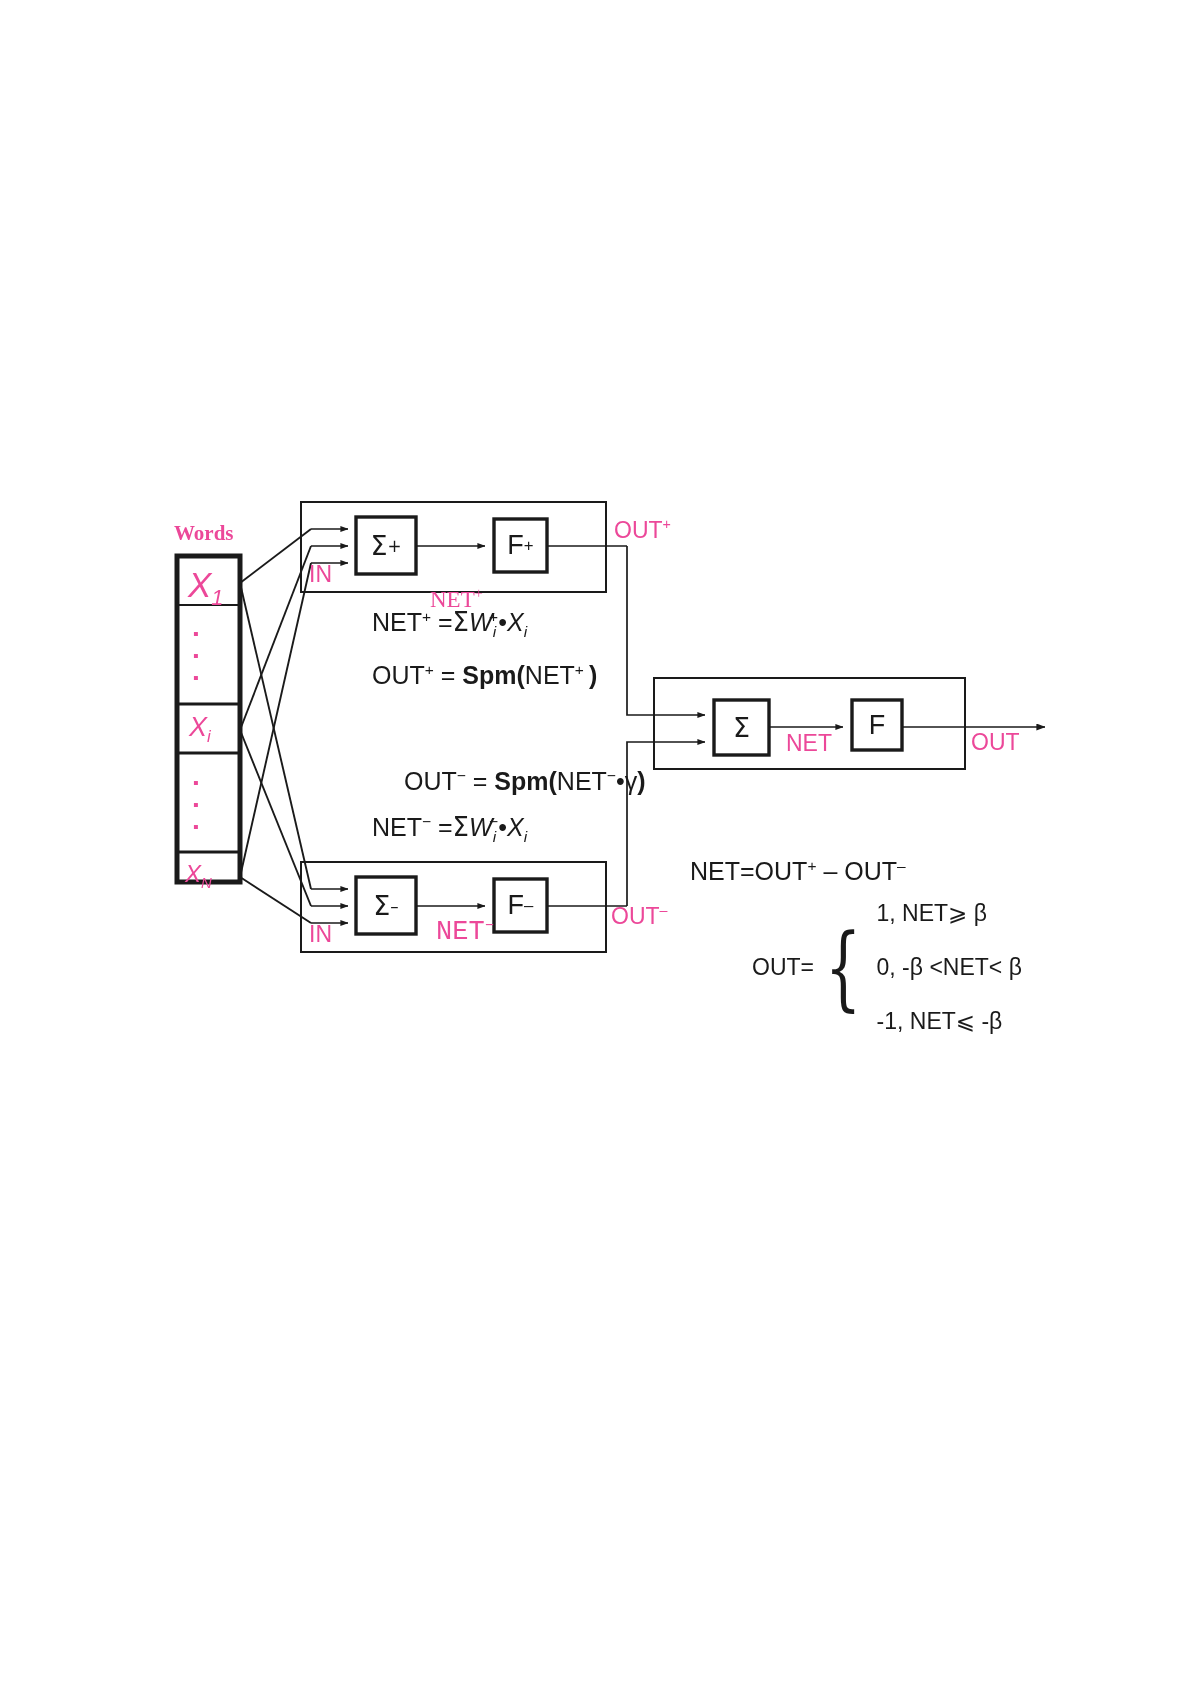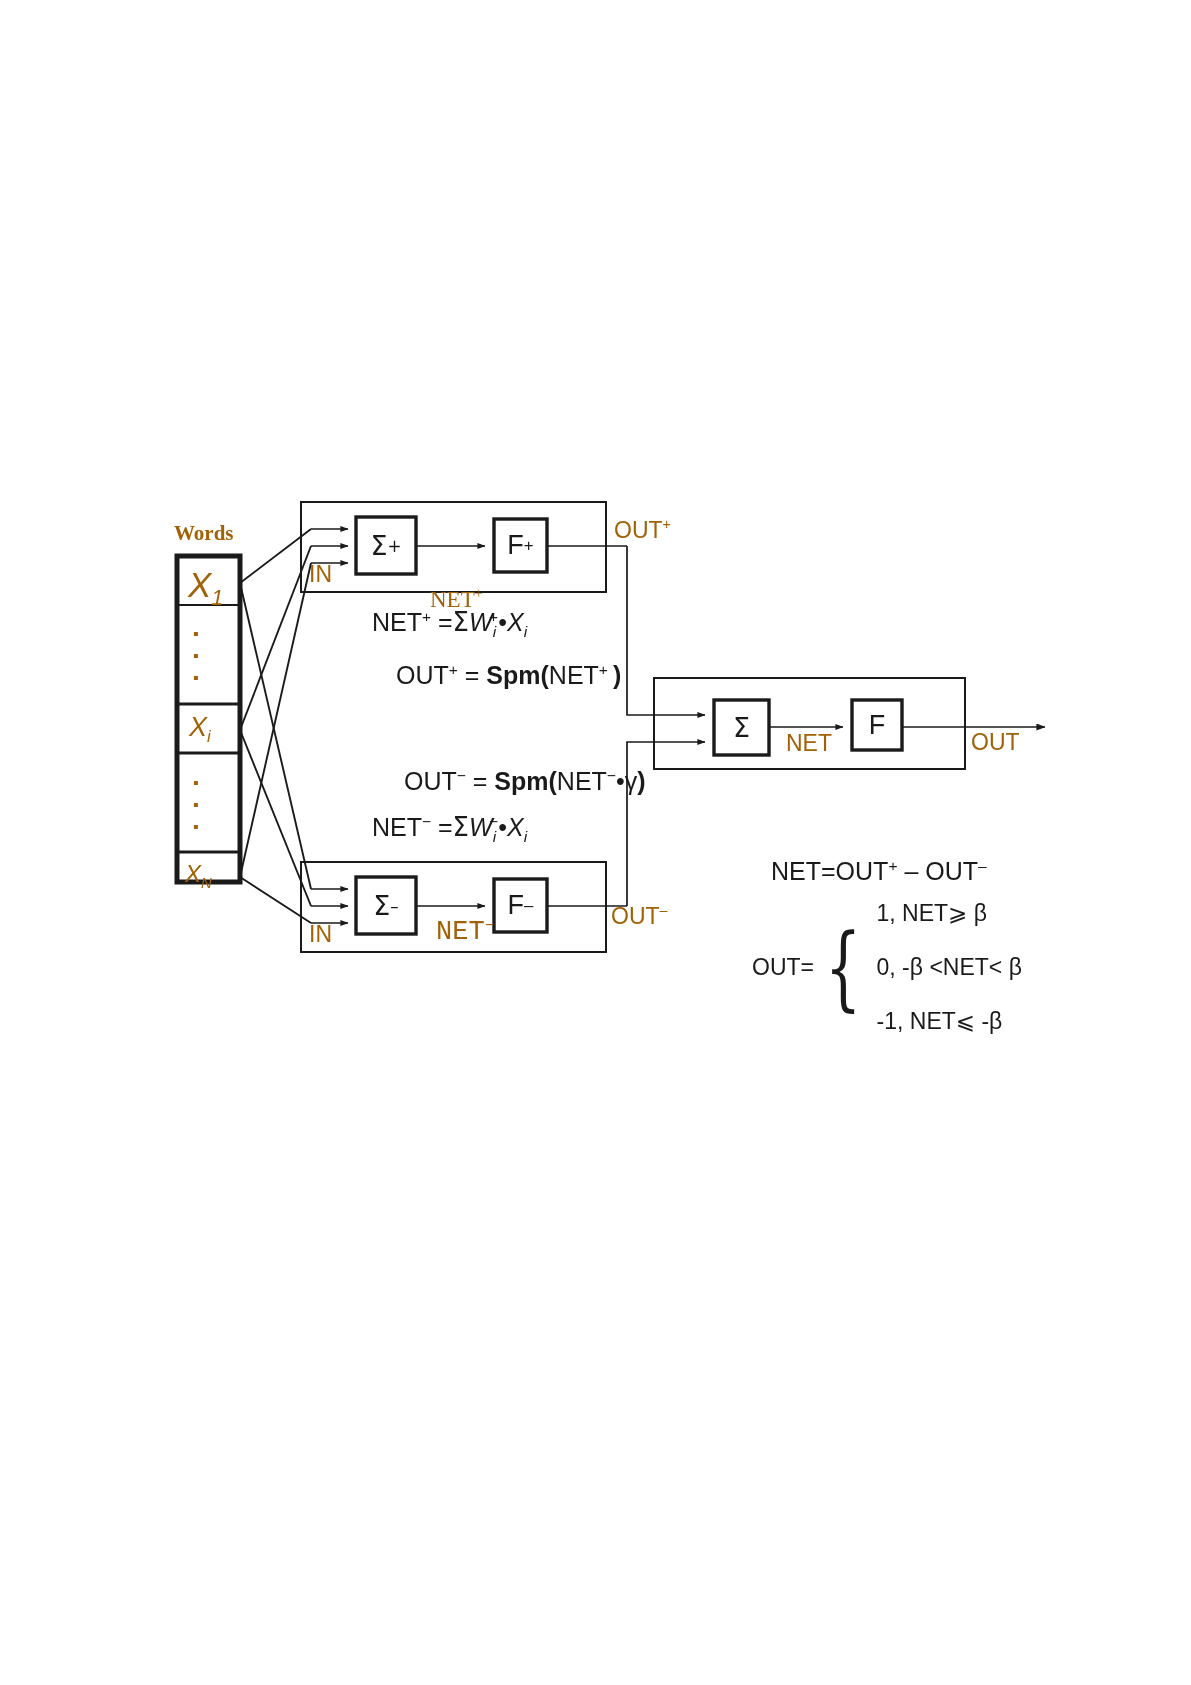--- a/index.html
+++ b/index.html
@@ -23,21 +23,21 @@
     position: absolute;
     left: 0;
     top: 0;
     width: 1191px;
     height: 1685px;
   }
   .lbl {
     position: absolute;
     white-space: nowrap;
     font-family: "Liberation Sans", sans-serif;
-    color: #a16207;
+    color: #ec4899;
     line-height: 1;
   }
   .serif-b {
     font-family: "Liberation Serif", serif;
     font-weight: bold;
   }
   .ital {
     font-style: italic;
   }
   .bigsym {
@@ -248,33 +248,33 @@
   </div>
 
   <div class="box-label bigsym" style="left:714px; top:700px; width:55px; height:55px;">Σ</div>
   <div class="box-label" style="left:852px; top:700px; width:50px; height:50px;">F</div>
   <div class="lbl" style="left:786px; top:732px; font-size:23px;">NET</div>
   <div class="lbl" style="left:971px; top:731px; font-size:23px;">OUT</div>
 
   <div class="formula" style="left:372px; top:607px;">
     <span>NET</span><sup>+</sup><span>&nbsp;=</span><span class="bigsym" style="font-size:26px;">Σ</span><span class="ital">W</span><sub class="ital">i</sub><sup style="margin-left:-7px;">+</sup><span>•</span><span class="ital">X</span><sub class="ital">i</sub>
   </div>
-  <div class="formula" style="left:372px; top:661px;margin-left:24px;">
+  <div class="formula" style="left:372px; top:661px;">
     <span>OUT</span><sup>+</sup><span>&nbsp;= </span><span class="bold">Spm(</span><span>NET</span><sup>+</sup><span class="bold"> )</span>
   </div>
 
   <div class="formula" style="left:372px; top:767px;margin-left:32px;">
     <span>OUT</span><sup>−</sup><span>&nbsp;= </span><span class="bold">Spm(</span><span>NET</span><sup>−</sup><span>•γ</span><span class="bold">)</span>
   </div>
   <div class="formula" style="left:372px; top:812px;">
     <span>NET</span><sup>−</sup><span>&nbsp;=</span><span class="bigsym" style="font-size:26px;">Σ</span><span class="ital">W</span><sub class="ital">i</sub><sup style="margin-left:-7px;">−</sup><span>•</span><span class="ital">X</span><sub class="ital">i</sub>
   </div>
 
 
-  <div class="formula" style="left:771px; top:857px;">
+  <div class="formula" style="left:690px; top:857px;">
     <span>NET=OUT</span><sup>+</sup><span> – OUT</span><sup>–</sup>
   </div>
 
   <div class="cases" style="left:752px; top:900px;">
     <span class="lhs">OUT=</span>
     <span class="brace">{</span>
     <span class="rows">
       <div>
         <span>1,</span>
         <span>NET⩾ β</span>

